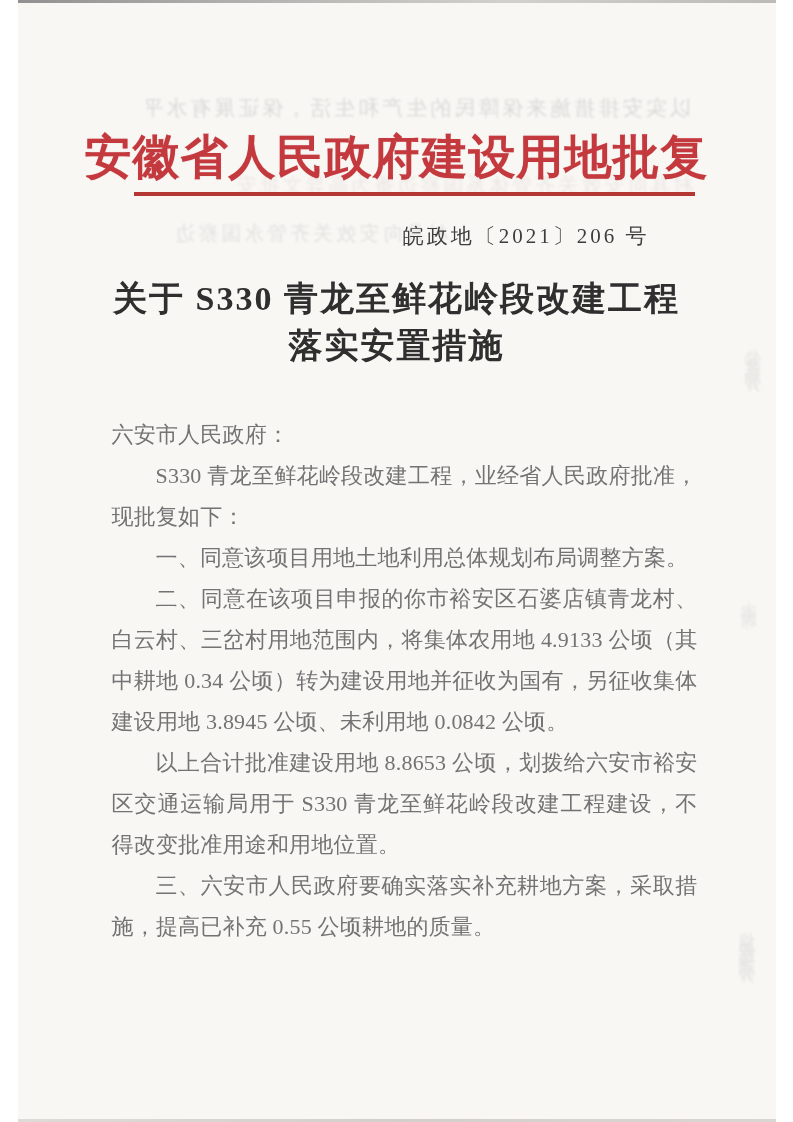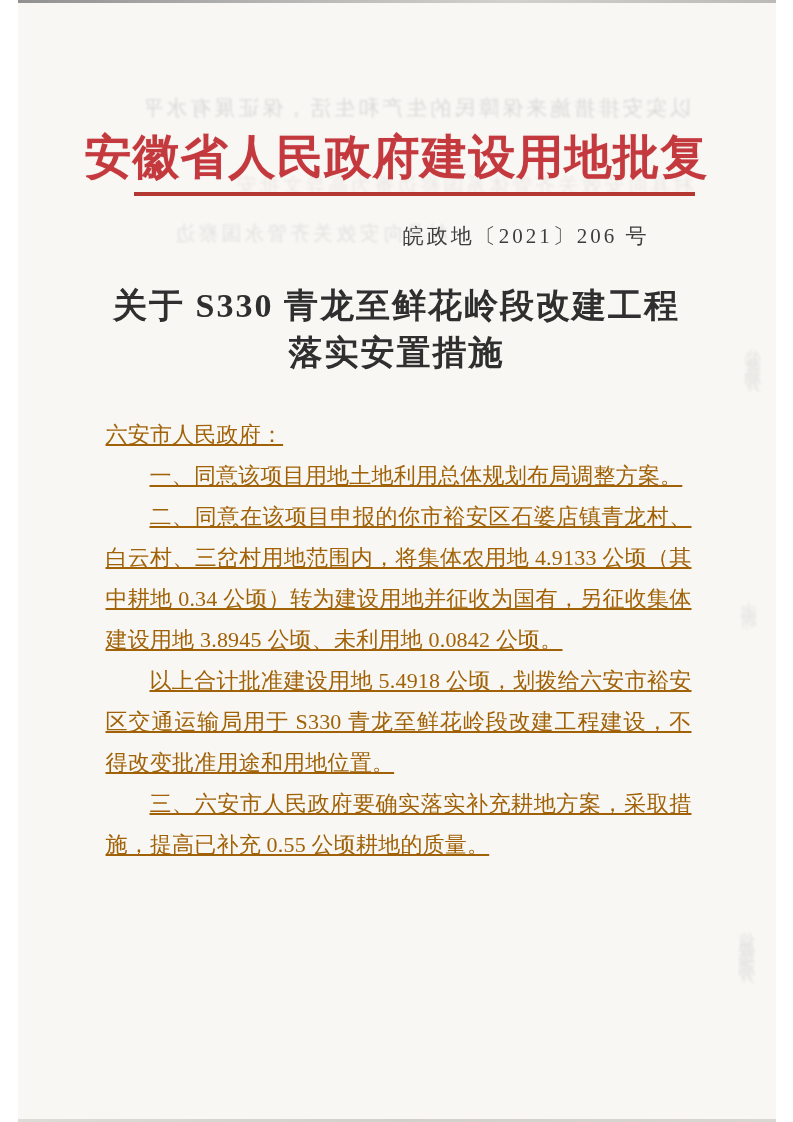--- a/index.html
+++ b/index.html
@@ -71,41 +71,40 @@
   .doc-number {
     position: absolute;
     top: 222px;
     right: 126px;
     font-size: 21px;
     color: #3d3d3d;
     letter-spacing: 3px;
   }
   .doc-title {
     position: absolute;
-    top: 282px;
+    top: 275px;
     left: 0;
     width: 100%;
     text-align: center;
     font-size: 34px;
     font-weight: bold;
     color: #2f2f2f;
     line-height: 47px;
     letter-spacing: 2px;
   }
   .body-text {
     position: absolute;
     top: 414px;
-    left: 88px;
+    left: 94px;
     width: 586px;
     font-size: 22px;
     line-height: 41px;
-    color: #a16207;
+    color: #737373;
     text-align: justify;
     letter-spacing: 0.2px;
-    text-decoration: underline;
   }
   .body-text p {
     margin: 0;
     text-indent: 2em;
   }
   .body-text p.no-indent {
     text-indent: 0;
   }
 </style>
 </head>
@@ -129,19 +128,20 @@
 
   <div class="doc-number">皖政地〔2021〕206 号</div>
 
   <div class="doc-title">
     <div>关于 S330 青龙至鲜花岭段改建工程</div>
     <div>落实安置措施</div>
   </div>
 
   <div class="body-text">
     <p class="no-indent">六安市人民政府：</p>
+    <p>S330 青龙至鲜花岭段改建工程，业经省人民政府批准，现批复如下：</p>
     <p>一、同意该项目用地土地利用总体规划布局调整方案。</p>
     <p>二、同意在该项目申报的你市裕安区石婆店镇青龙村、白云村、三岔村用地范围内，将集体农用地 4.9133 公顷（其中耕地 0.34 公顷）转为建设用地并征收为国有，另征收集体建设用地 3.8945 公顷、未利用地 0.0842 公顷。</p>
-    <p>以上合计批准建设用地 5.4918 公顷，划拨给六安市裕安区交通运输局用于 S330 青龙至鲜花岭段改建工程建设，不得改变批准用途和用地位置。</p>
+    <p>以上合计批准建设用地 8.8653 公顷，划拨给六安市裕安区交通运输局用于 S330 青龙至鲜花岭段改建工程建设，不得改变批准用途和用地位置。</p>
     <p>三、六安市人民政府要确实落实补充耕地方案，采取措施，提高已补充 0.55 公顷耕地的质量。</p>
   </div>
 
 </div>
 
 </body></html>

